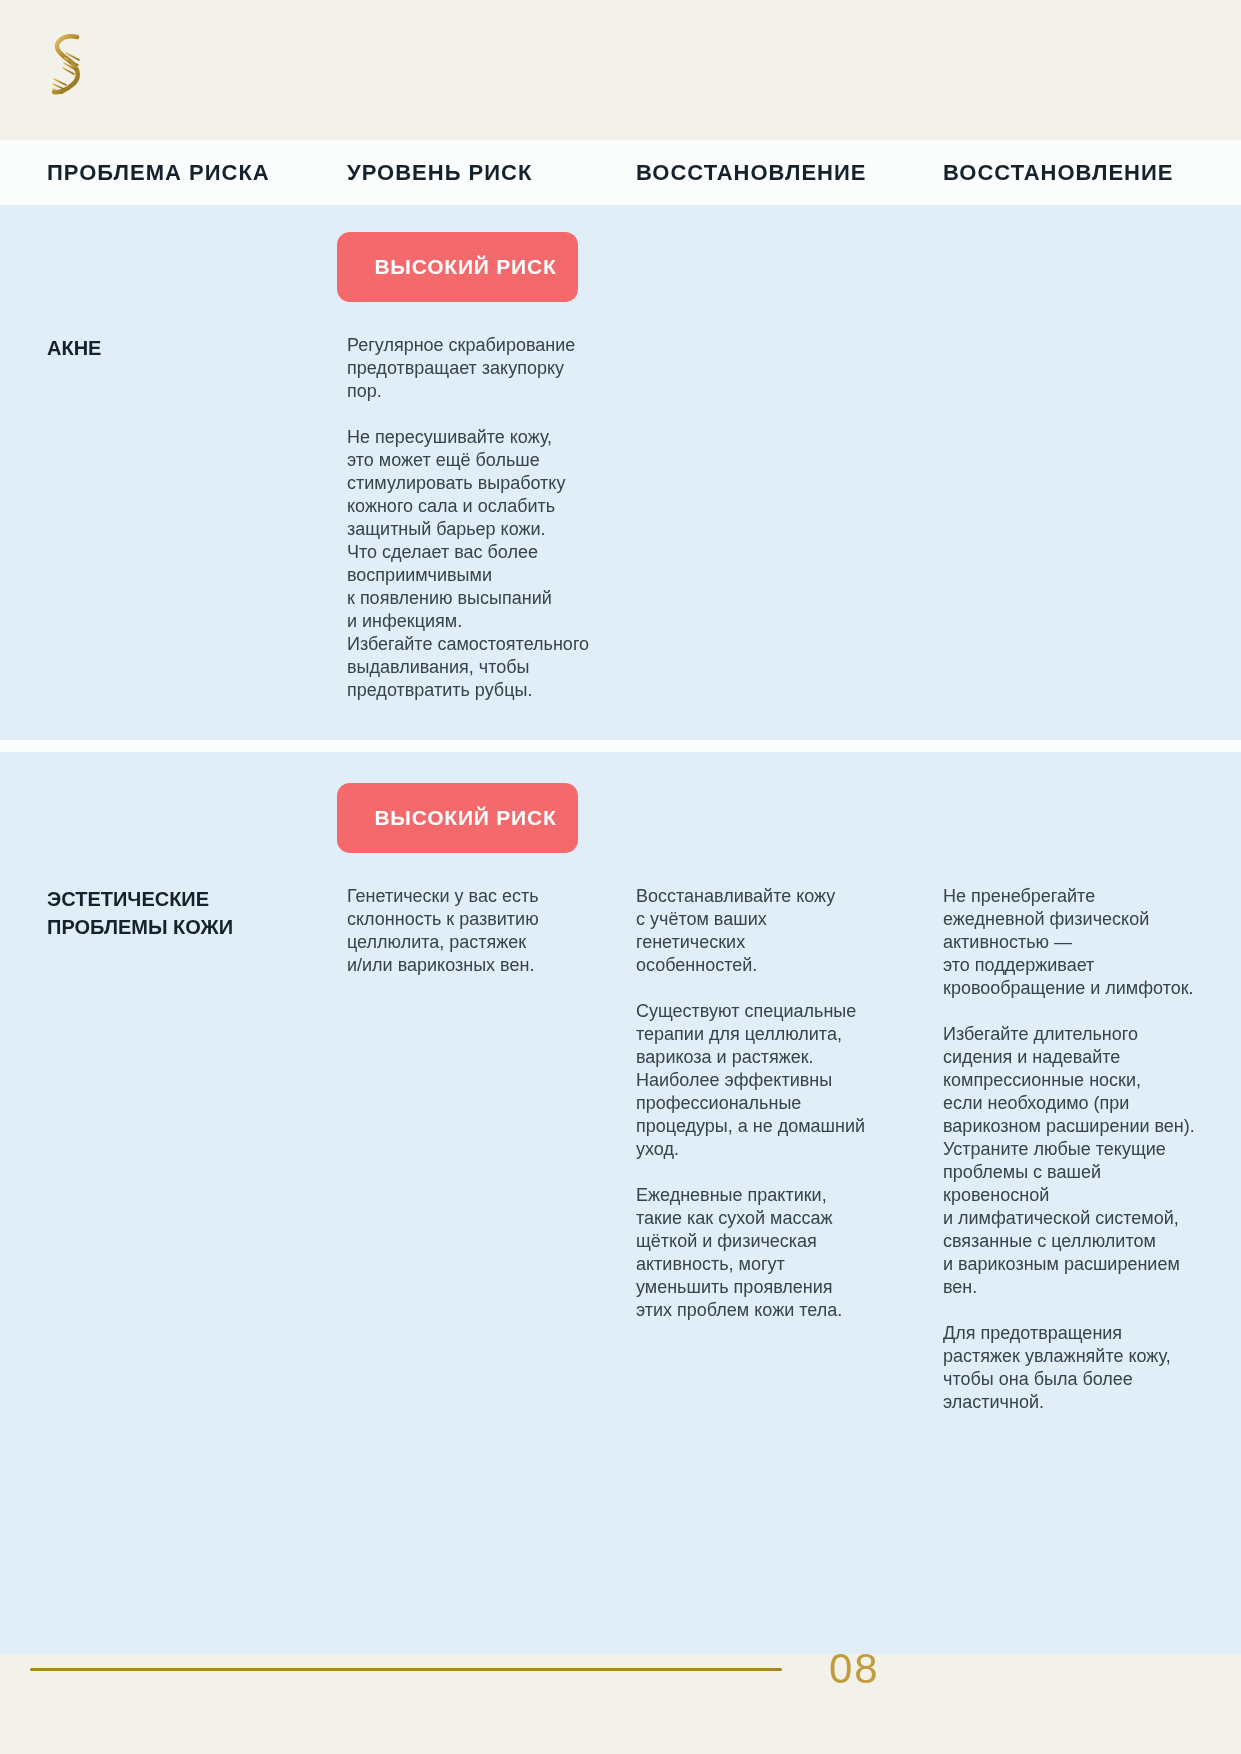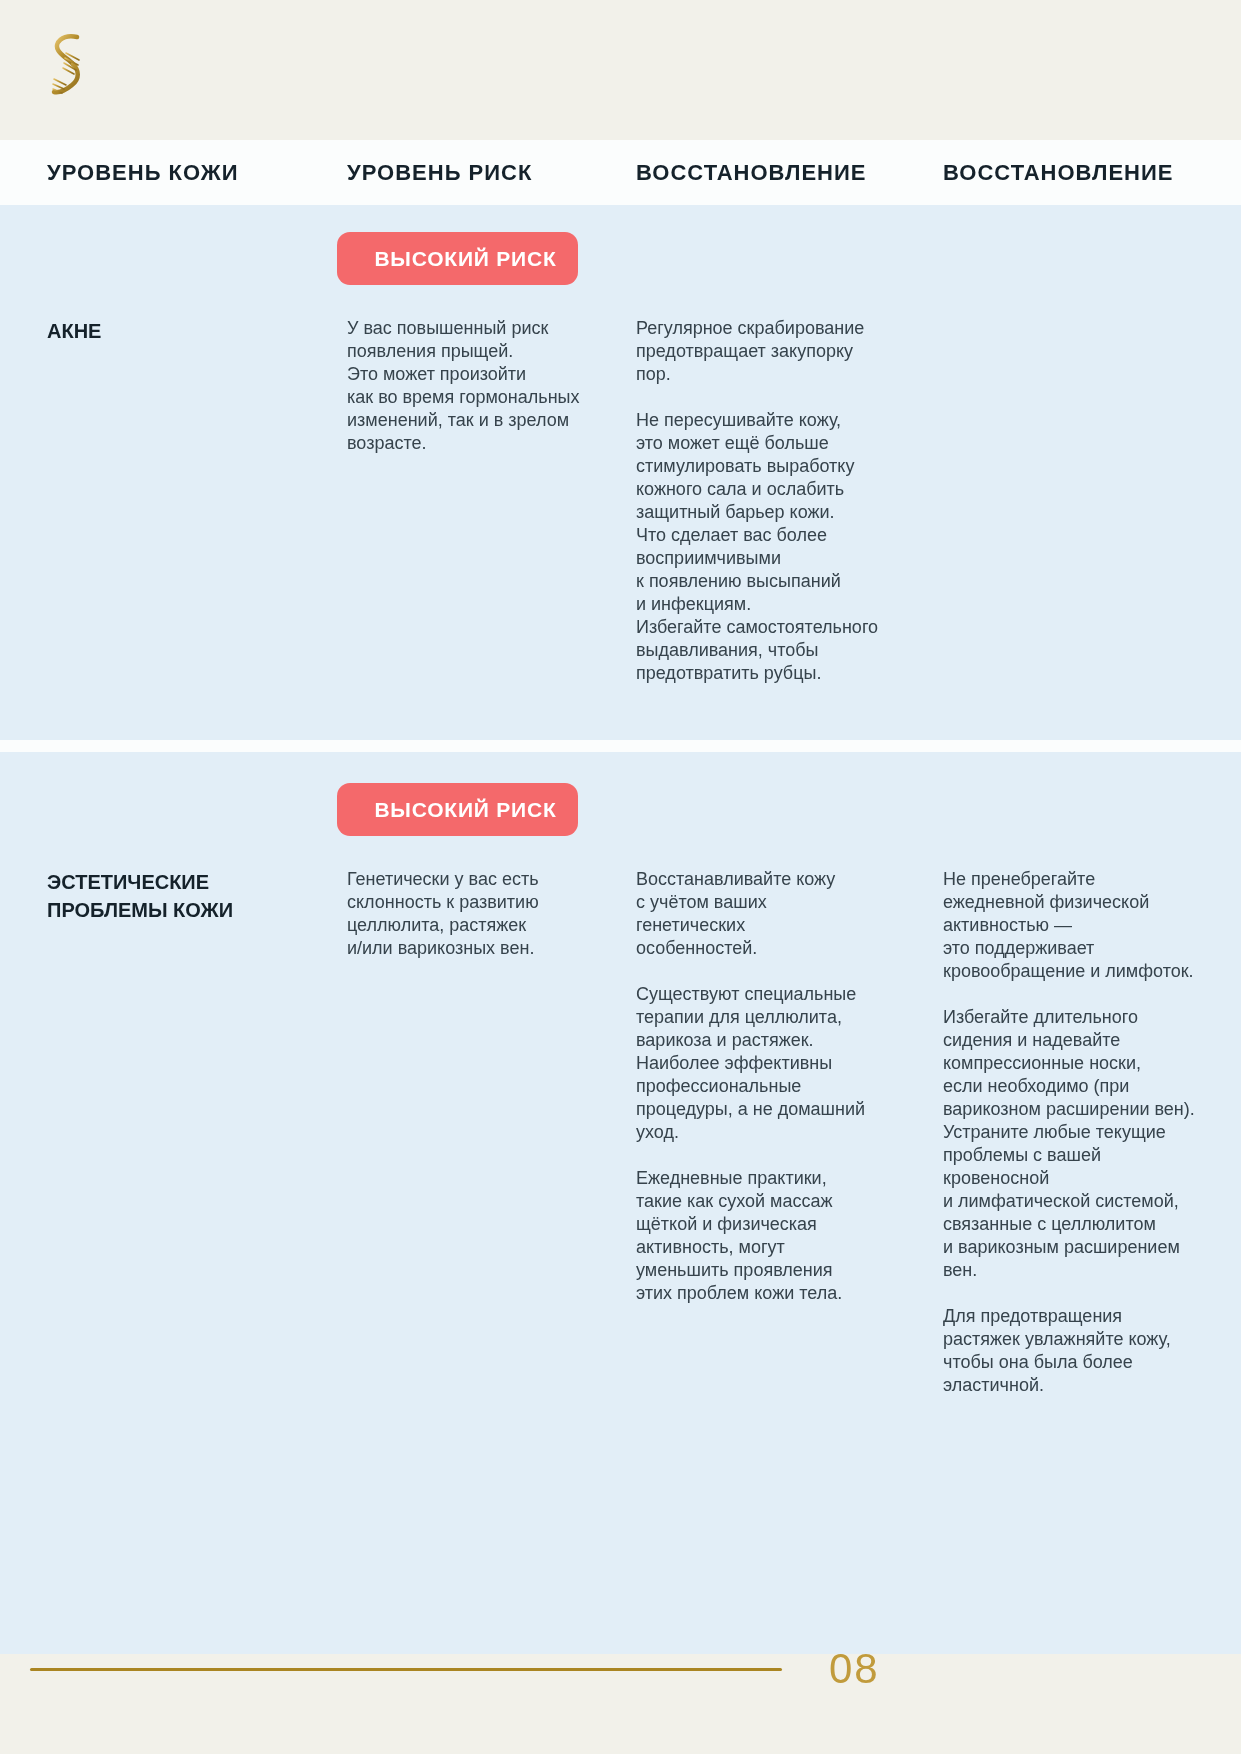--- a/index.html
+++ b/index.html
@@ -22,21 +22,21 @@
   .header-cell{
     font-size:22px;font-weight:700;letter-spacing:1px;color:var(--head);
     white-space:nowrap;
   }
   .section{background:var(--blue);}
   .section.s1{height:535px;margin-bottom:12px;}
   .section.s2{height:902px;}
   .badge-row{padding-left:337px;padding-top:27px;}
   .s2 .badge-row{padding-top:31px;}
   .badge{
-    width:241px;height:53px;border-radius:13px;background:var(--coral);
+    width:241px;height:70px;border-radius:13px;background:var(--coral);
     color:#ffffff;display:flex;align-items:center;justify-content:center;
     font-size:21px;font-weight:700;letter-spacing:0.8px;box-sizing:border-box;padding-left:16px;
   }
   .row{
     display:grid;grid-template-columns:300px 289px 307px auto;
     padding-left:47px;margin-top:32px;
   }
   .problem{
     font-size:20px;font-weight:700;line-height:28px;color:var(--head);
     white-space:pre-line;padding-right:20px;
@@ -78,38 +78,32 @@
         <line x1="8" y1="45" x2="20" y2="51"></line>
         <line x1="7" y1="50" x2="18" y2="55"></line>
         <line x1="7" y1="55" x2="16" y2="59"></line>
       </g>
     </svg>
   </div>
 
   <div class="content">
 
     <div class="header-row">
-      <div class="header-cell">УРОВЕНЬ КОЖИ</div>
+      <div class="header-cell">ПРОБЛЕМА РИСКА</div>
       <div class="header-cell">УРОВЕНЬ РИСК</div>
       <div class="header-cell">ВОССТАНОВЛЕНИЕ</div>
       <div class="header-cell">ВОССТАНОВЛЕНИЕ</div>
     </div>
 
     <div class="section s1">
       <div class="badge-row">
         <div class="badge">ВЫСОКИЙ РИСК</div>
       </div>
       <div class="row">
         <div class="problem">АКНЕ</div>
-        <div class="cell">У вас повышенный риск
-появления прыщей.
-Это может произойти
-как во время гормональных
-изменений, так и в зрелом
-возрасте.</div>
         <div class="cell">Регулярное скрабирование
 предотвращает закупорку
 пор.
 
 Не пересушивайте кожу,
 это может ещё больше
 стимулировать выработку
 кожного сала и ослабить
 защитный барьер кожи.
 Что сделает вас более

